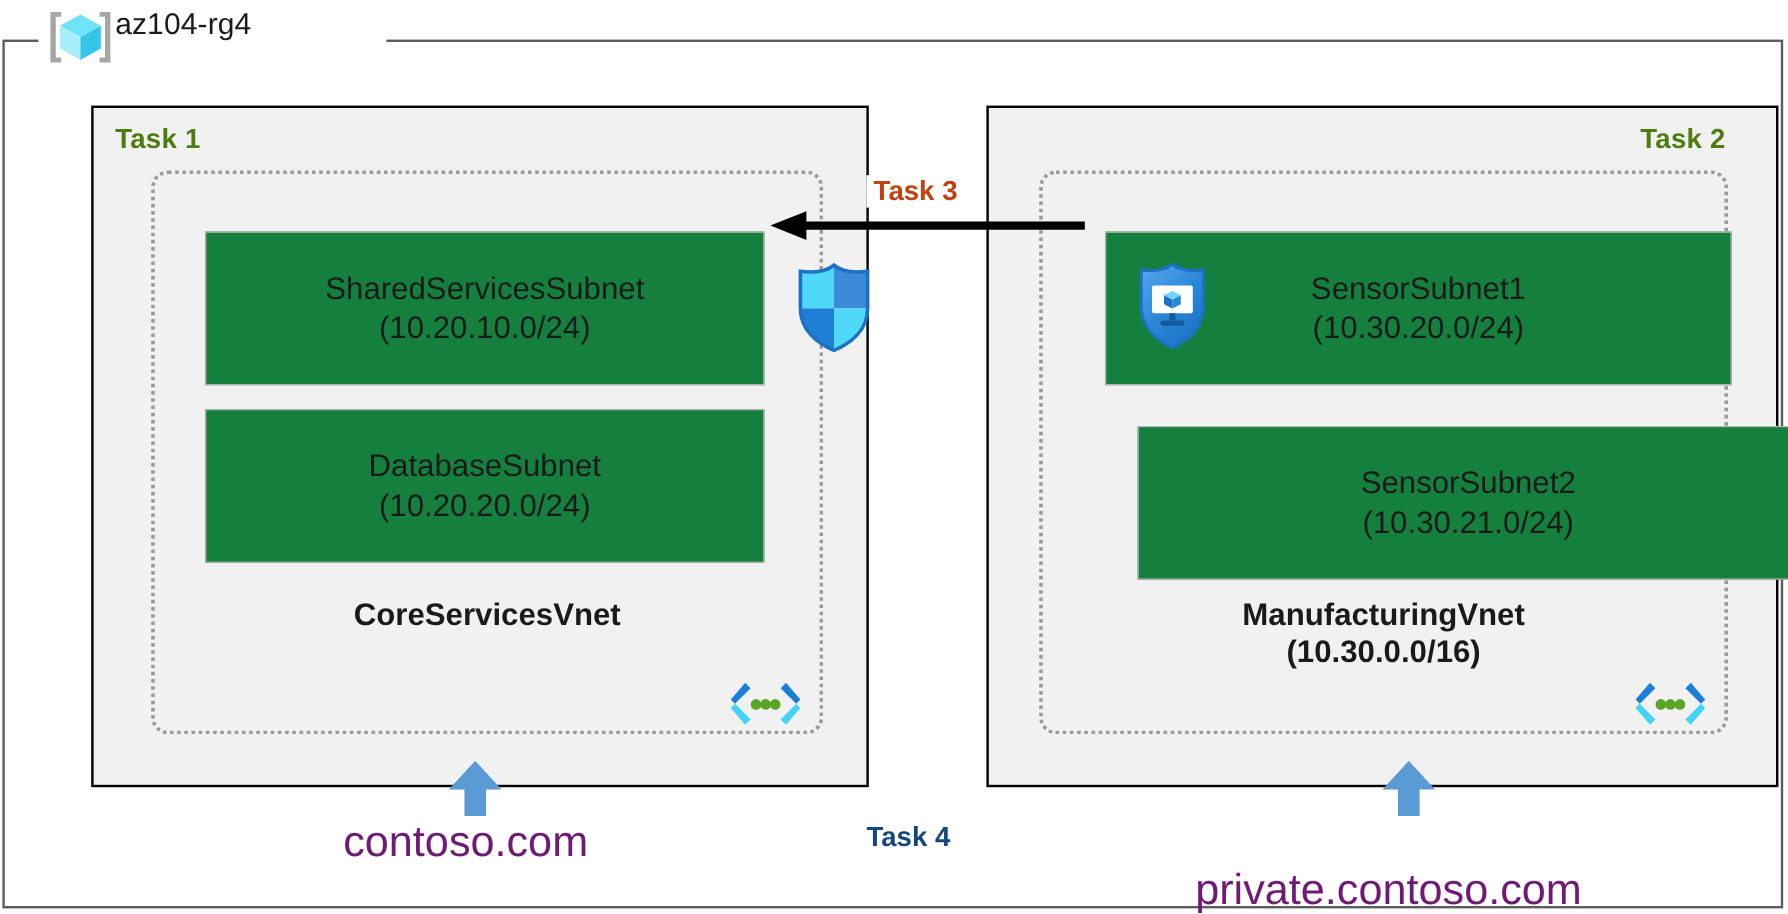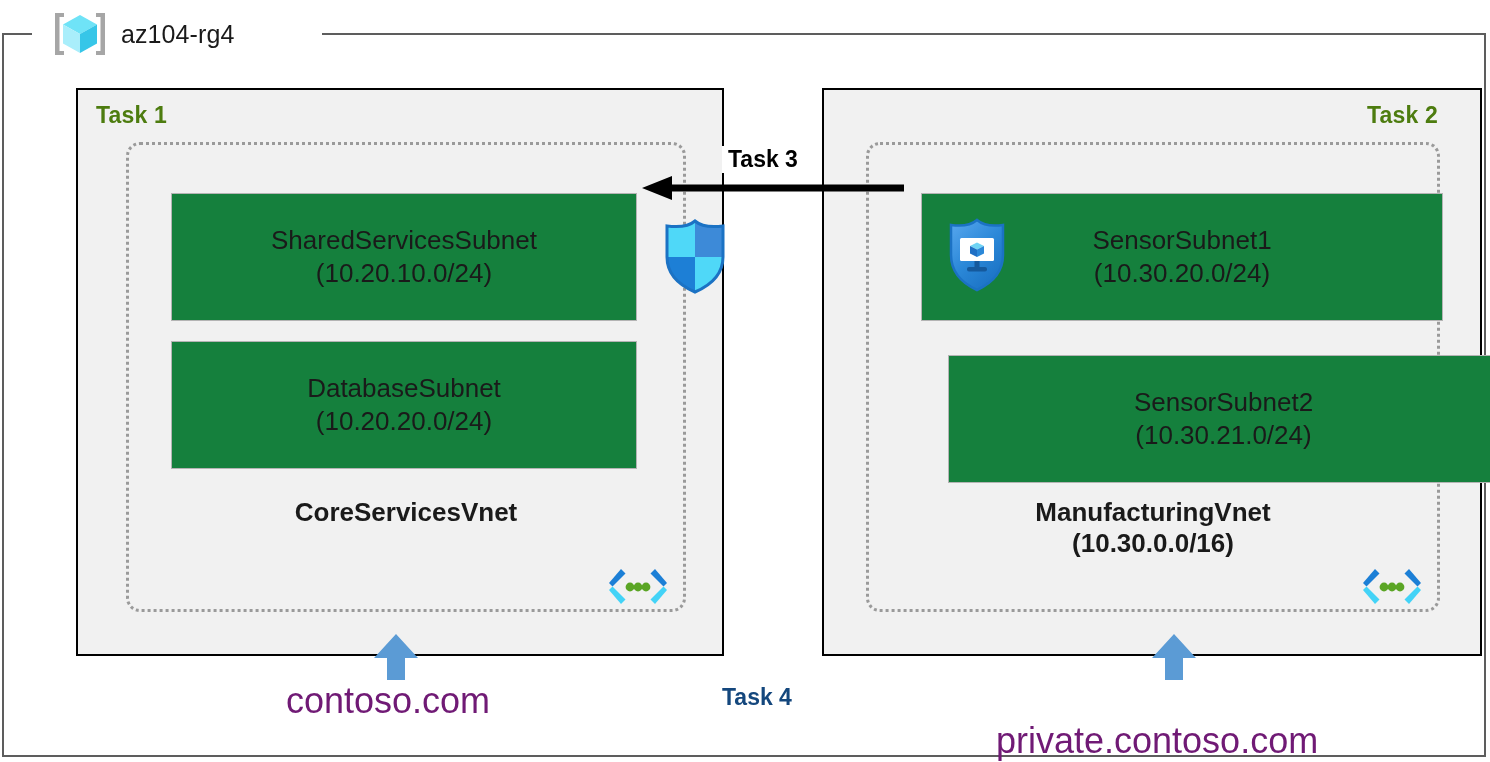--- a/index.html
+++ b/index.html
@@ -37,26 +37,26 @@
     position: absolute;
     left: 32px;
     top: 18px;
     width: 290px;
     height: 32px;
     background: #ffffff;
     z-index: 3;
   }
   .rg-title-wrap {
     position: absolute;
-    left: 51px;
+    left: 38px;
     top: 6px;
     height: 56px;
     display: flex;
-    align-items: center;
-    gap: 12px;
+    align-items: flex-start;
+    gap: 0;
     z-index: 4;
   }
   .rg-icon { width: 58px; height: 50px; display: block; }
   .rg-label {
     font-size: 25px;
     color: #1a1a1a;
     white-space: nowrap;
     letter-spacing: .1px;
   }
 
@@ -166,21 +166,21 @@
     width: 280px;
     height: 40px;
     z-index: 5;
   }
   .task3-tag {
     position: absolute;
     left: 722px;
     top: 146px;
     font-size: 23px;
     font-weight: bold;
-    color: #000000;
+    color: #c2410c;
     background: #ffffff;
     padding: 0 6px;
     z-index: 7;
   }
 
   
   .dns-arrow {
     position: absolute;
     width: 48px;
     height: 48px;

